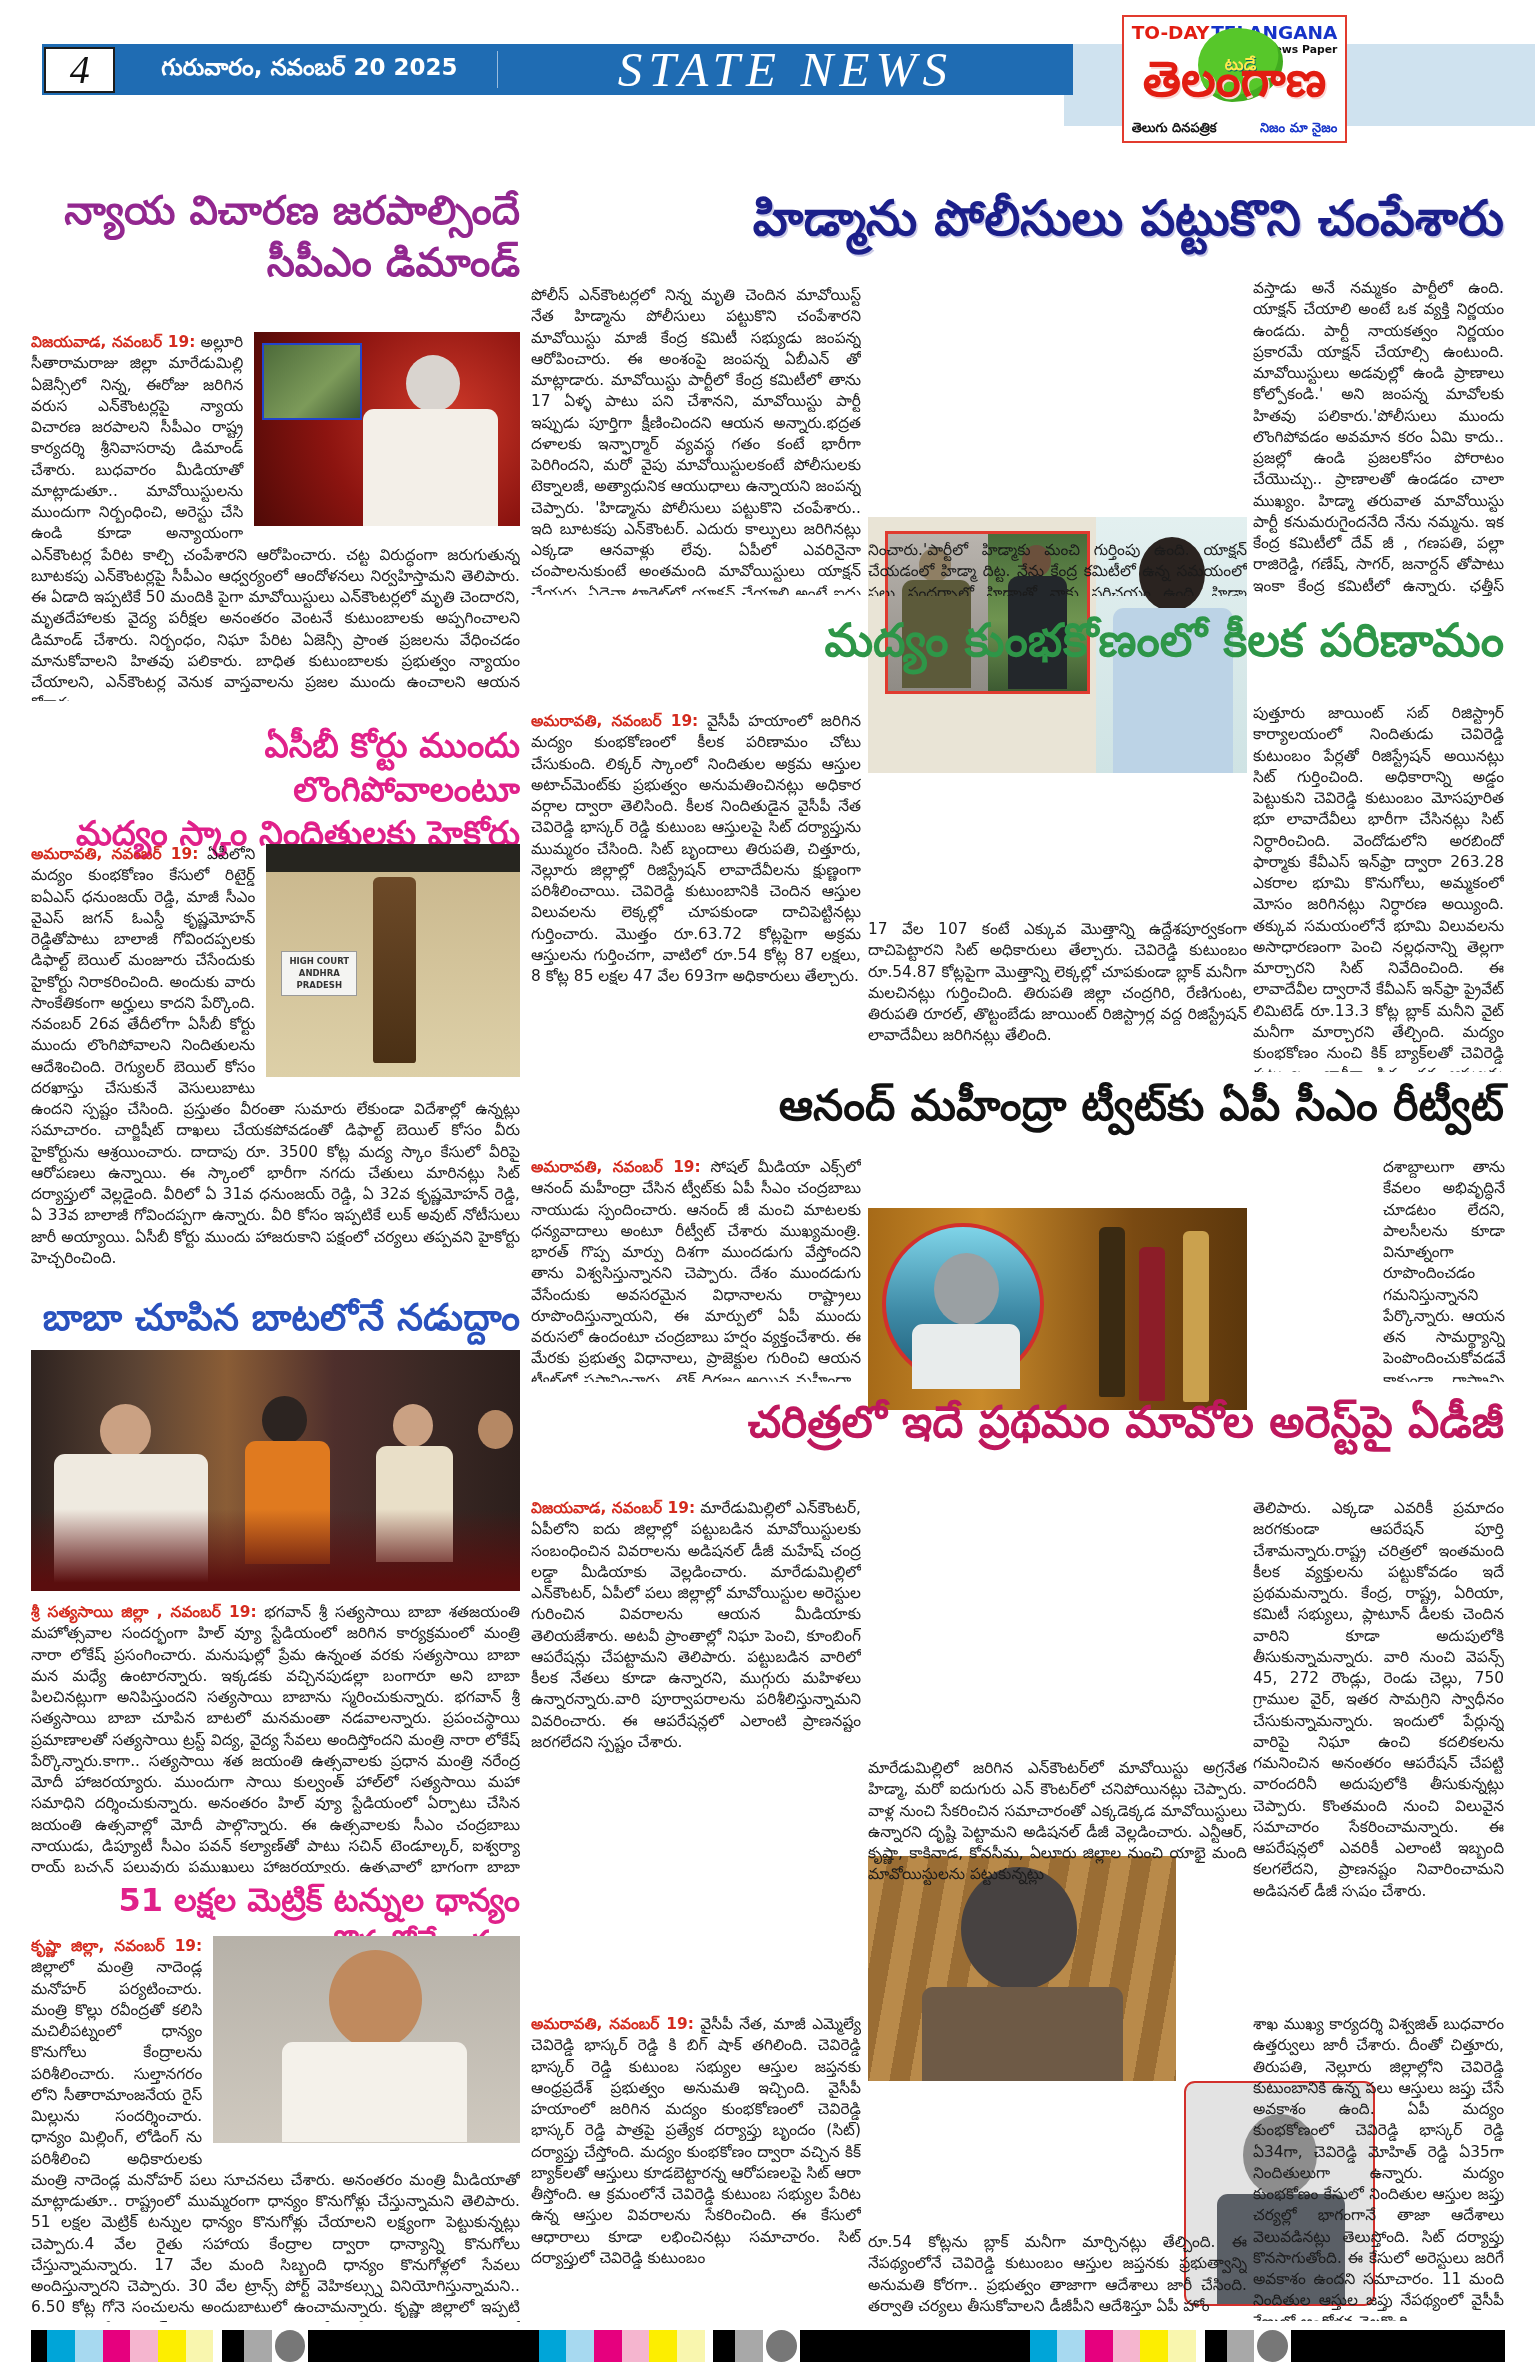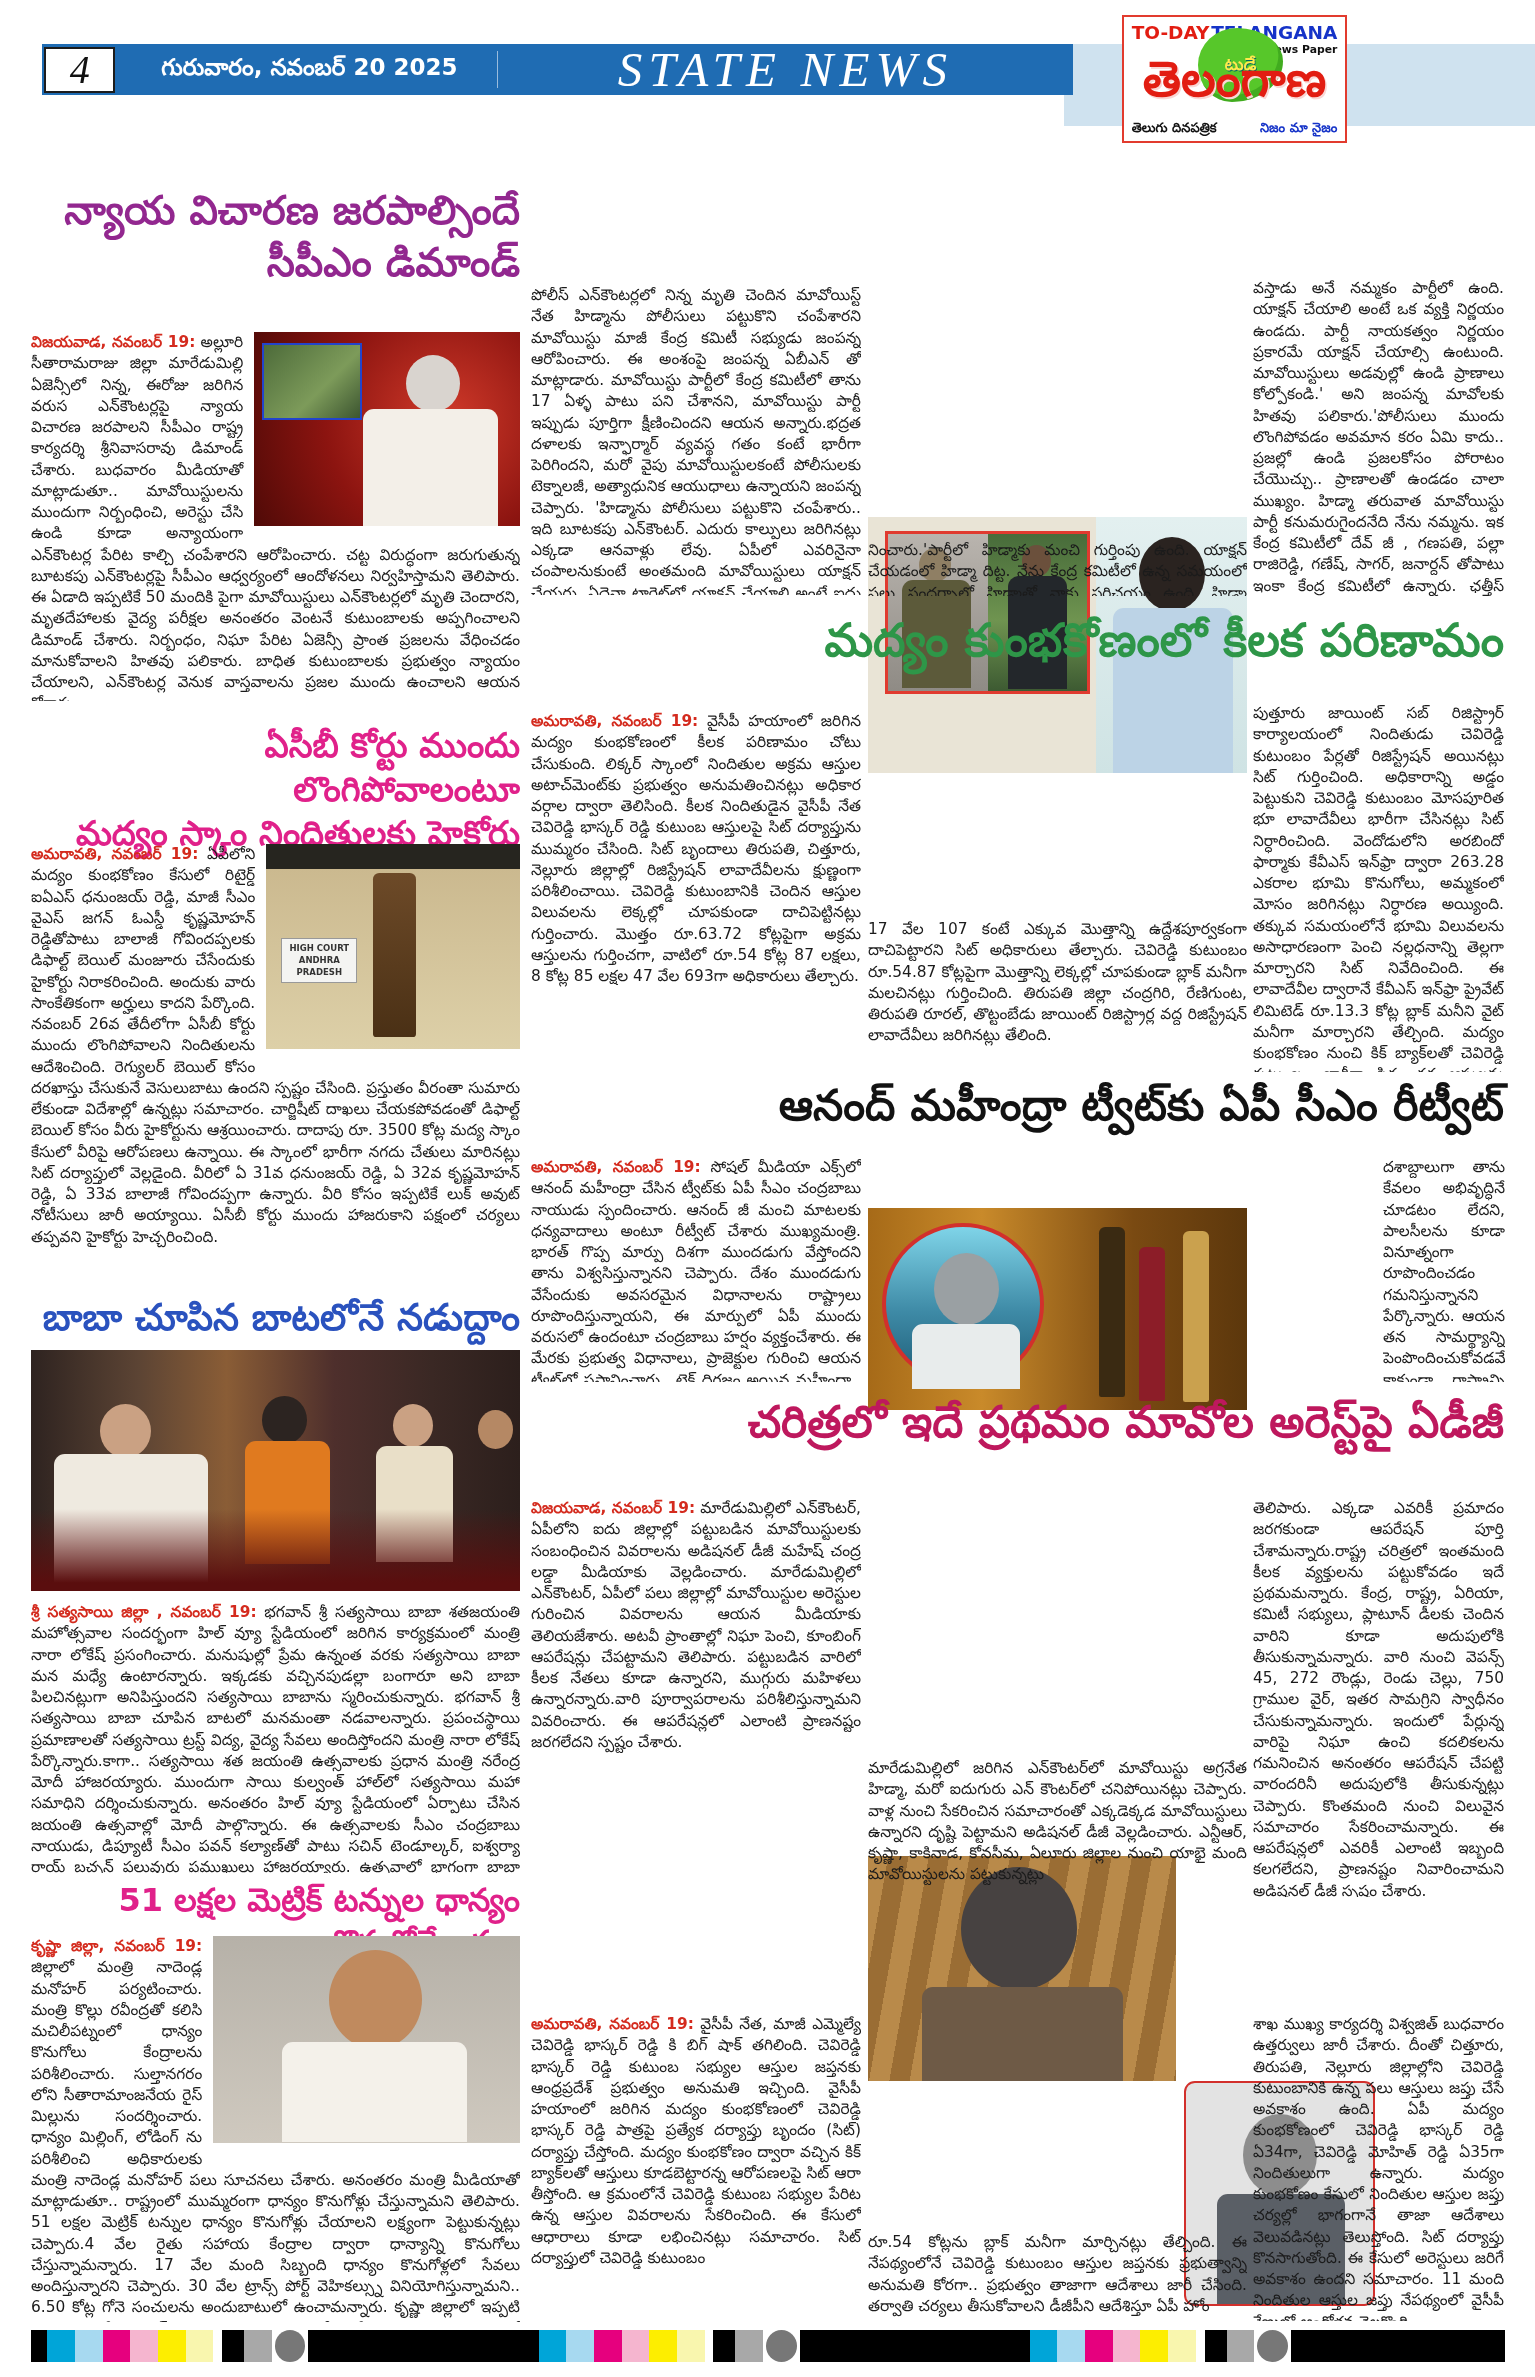--- a/index.html
+++ b/index.html
@@ -125,21 +125,21 @@
       <div class="sil-head" style="right:60px; top:23px; width:54px; height:57px; background:#d9d4cf;"></div>
       <div class="sil-body" style="right:21.6px; top:77px; width:135px; height:117px; background:#f3efe8;"></div>
     </div>
     <p><span class="dateline">విజయవాడ, నవంబర్ 19:</span>
        <span>అల్లూరి సీతారామరాజు జిల్లా మారేడుమిల్లి ఏజెన్సీలో నిన్న, ఈరోజు జరిగిన వరుస ఎన్‌కౌంటర్లపై న్యాయ విచారణ జరపాలని సీపీఎం రాష్ట్ర కార్యదర్శి శ్రీనివాసరావు డిమాండ్ చేశారు. బుధవారం మీడియాతో మాట్లాడుతూ.. మావోయిస్టులను ముందుగా నిర్బంధించి, అరెస్టు చేసి ఉండి కూడా అన్యాయంగా ఎన్‌కౌంటర్ల పేరిట కాల్చి చంపేశారని ఆరోపించారు. చట్ట విరుద్ధంగా జరుగుతున్న బూటకపు ఎన్‌కౌంటర్లపై సీపీఎం ఆధ్వర్యంలో ఆందోళనలు నిర్వహిస్తామని తెలిపారు. ఈ ఏడాది ఇప్పటికే 50 మందికి పైగా మావోయిస్టులు ఎన్‌కౌంటర్లలో మృతి చెందారని, మృతదేహాలకు వైద్య పరీక్షల అనంతరం వెంటనే కుటుంబాలకు అప్పగించాలని డిమాండ్ చేశారు. నిర్బంధం, నిఘా పేరిట ఏజెన్సీ ప్రాంత ప్రజలను వేధించడం మానుకోవాలని హితవు పలికారు. బాధిత కుటుంబాలకు ప్రభుత్వం న్యాయం చేయాలని, ఎన్‌కౌంటర్ల వెనుక వాస్తవాలను ప్రజల ముందు ఉంచాలని ఆయన కోరారు.</span></p>
   </div>
 
   <div class="abs headline hl-pink" style="left:31px; top:723px; width:489px;">ఏసీబీ కోర్టు ముందు లొంగిపోవాలంటూ
 మద్యం స్కాం నిందితులకు హైకోర్టు ఆదేశం</div>
   <div class="abs bodytxt" style="left:31px; top:844px; width:489px; height:436px;">
-    <div class="photo float-r ph-court" style="width:254px; height:205px;">
+    <div class="photo float-r ph-court" style="width:254px; height:233px;">
       <div class="ph-court-pillar"></div>
       <div class="ph-court-sign" style="white-space:pre-line;">HIGH COURT
 ANDHRA PRADESH</div>
     </div>
     <p><span class="dateline">అమరావతి, నవంబర్ 19:</span>
        <span>ఏపీలోని మద్యం కుంభకోణం కేసులో రిటైర్డ్ ఐఏఎస్ ధనుంజయ్ రెడ్డి, మాజీ సీఎం వైఎస్ జగన్ ఓఎస్డీ కృష్ణమోహన్ రెడ్డితోపాటు బాలాజీ గోవిందప్పలకు డిఫాల్ట్ బెయిల్ మంజూరు చేసేందుకు హైకోర్టు నిరాకరించింది. అందుకు వారు సాంకేతికంగా అర్హులు కాదని పేర్కొంది. నవంబర్ 26వ తేదీలోగా ఏసీబీ కోర్టు ముందు లొంగిపోవాలని నిందితులను ఆదేశించింది. రెగ్యులర్ బెయిల్ కోసం దరఖాస్తు చేసుకునే వెసులుబాటు ఉందని స్పష్టం చేసింది. ప్రస్తుతం వీరంతా సుమారు లేకుండా విదేశాల్లో ఉన్నట్లు సమాచారం. చార్జిషీట్ దాఖలు చేయకపోవడంతో డిఫాల్ట్ బెయిల్ కోసం వీరు హైకోర్టును ఆశ్రయించారు. దాదాపు రూ. 3500 కోట్ల మద్య స్కాం కేసులో వీరిపై ఆరోపణలు ఉన్నాయి. ఈ స్కాంలో భారీగా నగదు చేతులు మారినట్లు సిట్ దర్యాప్తులో వెల్లడైంది. వీరిలో ఏ 31వ ధనుంజయ్ రెడ్డి, ఏ 32వ కృష్ణమోహన్ రెడ్డి, ఏ 33వ బాలాజీ గోవిందప్పగా ఉన్నారు. వీరి కోసం ఇప్పటికే లుక్ అవుట్ నోటీసులు జారీ అయ్యాయి. ఏసీబీ కోర్టు ముందు హాజరుకాని పక్షంలో చర్యలు తప్పవని హైకోర్టు హెచ్చరించింది.</span></p>
   </div>
 
   <div class="abs headline hl-blue" style="left:31px; top:1294px; width:489px;">బాబా చూపిన బాటలోనే నడుద్దాం</div>
   <div class="abs photo ph-baba" style="left:31px; top:1350px; width:489px; height:241px;">
@@ -159,20 +159,21 @@
   <div class="abs headline hl-pink" style="left:31px; top:1880px; width:489px; font-size:32px;">51 లక్షల మెట్రిక్ టన్నుల ధాన్యం కొనుగోళ్లే లక్ష్యం</div>
   <div class="abs bodytxt" style="left:31px; top:1936px; width:489px; height:386px;">
     <div class="photo float-r ph-paddy" style="width:307px; height:207px;">
       <div class="sil-head" style="left:116px; top:14px; width:93px; height:99px; background:#c08a5e;"></div>
       <div class="sil-body" style="left:69px; top:106px; width:185px; height:100px; background:#f4f1ea;"></div>
     </div>
     <p><span class="dateline">కృష్ణా జిల్లా, నవంబర్ 19:</span>
        <span>జిల్లాలో మంత్రి నాదెండ్ల మనోహర్ పర్యటించారు. మంత్రి కొల్లు రవీంద్రతో కలిసి మచిలీపట్నంలో ధాన్యం కొనుగోలు కేంద్రాలను పరిశీలించారు. సుల్తానగరం లోని సీతారామాంజనేయ రైస్ మిల్లును సందర్శించారు. ధాన్యం మిల్లింగ్, లోడింగ్ ను పరిశీలించి అధికారులకు మంత్రి నాదెండ్ల మనోహర్ పలు సూచనలు చేశారు. అనంతరం మంత్రి మీడియాతో మాట్లాడుతూ.. రాష్ట్రంలో ముమ్మరంగా ధాన్యం కొనుగోళ్లు చేస్తున్నామని తెలిపారు. 51 లక్షల మెట్రిక్ టన్నుల ధాన్యం కొనుగోళ్లు చేయాలని లక్ష్యంగా పెట్టుకున్నట్లు చెప్పారు.4 వేల రైతు సహాయ కేంద్రాల ద్వారా ధాన్యాన్ని కొనుగోలు చేస్తున్నామన్నారు. 17 వేల మంది సిబ్బంది ధాన్యం కొనుగోళ్లలో సేవలు అందిస్తున్నారని చెప్పారు. 30 వేల ట్రాన్స్ పోర్ట్ వెహికల్స్ను వినియోగిస్తున్నామని.. 6.50 కోట్ల గోనె సంచులను అందుబాటులో ఉంచామన్నారు. కృష్ణా జిల్లాలో ఇప్పటి వరకు 38 వేల మెట్రిక్ టన్నుల ధాన్యాన్ని కొనుగోలు చేసినట్లు తెలిపారు. రైతుల్లో నమ్మకం కలిగే విధంగా 4 గంటల్లోనే చెల్లింపులు చేస్తున్నామన్నారు.దీని వల్ల రైతులను దళారీ వ్యవస్థను కాపాడగలుగుతున్నామని వెల్లడించారు. అకాల వర్షాల బారి నుంచి ధాన్యాన్ని కాపాడుకునేందుకు టార్పాలిన్లు కూడా అందుబాటులోకి తెచ్చామన్నారు. రైతు ఆరుగాలం కష్టించి పండించిన ప్రతి గింజను కొనుగోలు చేసేందుకు కూటమి ప్రభుత్వం సిద్ధంగా ఉందని మంత్రి నాదెండ్ల మనోహర్ స్పష్టం చేశారు.</span></p>
   </div>
 
+  <div class="abs headline hl-navy" style="left:531px; top:187px; width:973px;">హిడ్మాను పోలీసులు పట్టుకొని చంపేశారు</div>
   <div class="abs bodytxt" style="left:531px; top:285px; width:330px; height:310px;">పోలీస్ ఎన్‌కౌంటర్లలో నిన్న మృతి చెందిన మావోయిస్ట్ నేత హిడ్మాను పోలీసులు పట్టుకొని చంపేశారని మావోయిస్టు మాజీ కేంద్ర కమిటీ సభ్యుడు జంపన్న ఆరోపించారు. ఈ అంశంపై జంపన్న ఏబీఎన్ తో మాట్లాడారు. మావోయిస్టు పార్టీలో కేంద్ర కమిటీలో తాను 17 ఏళ్ళ పాటు పని చేశానని, మావోయిస్టు పార్టీ ఇప్పుడు పూర్తిగా క్షీణించిందని ఆయన అన్నారు.భద్రత దళాలకు ఇన్ఫార్మార్ వ్యవస్థ గతం కంటే భారీగా పెరిగిందని, మరో వైపు మావోయిస్టులకంటే పోలీసులకు టెక్నాలజీ, అత్యాధునిక ఆయుధాలు ఉన్నాయని జంపన్న చెప్పారు. 'హిడ్మాను పోలీసులు పట్టుకొని చంపేశారు.. ఇది బూటకపు ఎన్‌కౌంటర్. ఎదురు కాల్పులు జరిగినట్లు ఎక్కడా ఆనవాళ్లు లేవు. ఏపీలో ఎవరినైనా చంపాలనుకుంటే అంతమంది మావోయిస్టులు యాక్షన్ చేయరు. ఏదైనా టార్గెట్‌లో యాక్షన్ చేయాలి అంటే ఐదు మందికి మించి ఉండరు. పదుల సంఖ్యలో యాక్షన్ అనేది పార్టీ అనుమతించదు. ఈ ఎపిసోడ్‌లో మధ్యవర్తిత్వం చేసిన వారు మోసం చేసినట్లు కనిపిస్తుంది.' అని జంపన్న వ్యాఖ్యానించారు.</div>
   <div class="abs photo ph-hidma" style="left:868px; top:276px; width:379px; height:256px;">
     <div class="ph-hidma-red">
       <div class="half1">
         <div class="sil-head" style="left:31px; top:14px; width:32px; height:34px; background:#8f7f64;"></div>
         <div class="sil-body" style="left:14px; top:46px; width:69px; height:108px; background:#5c5a3a;"></div>
       </div>
       <div class="half2">
         <div class="sil-head" style="left:34px; top:10.8px; width:29px; height:32px; background:#6b503c;"></div>
         <div class="sil-body" style="left:20px; top:42px; width:59px; height:113px; background:#23272b;"></div>

